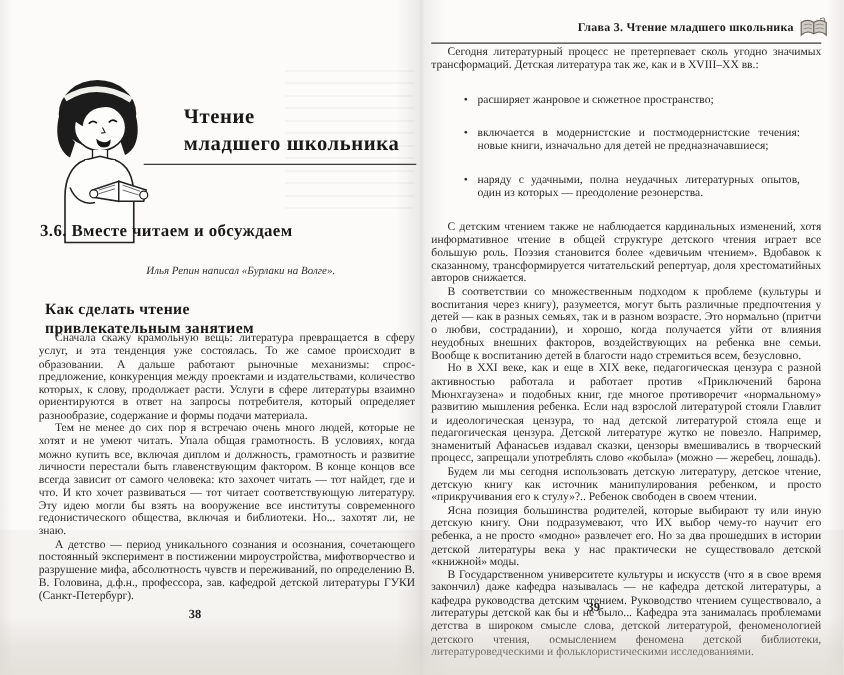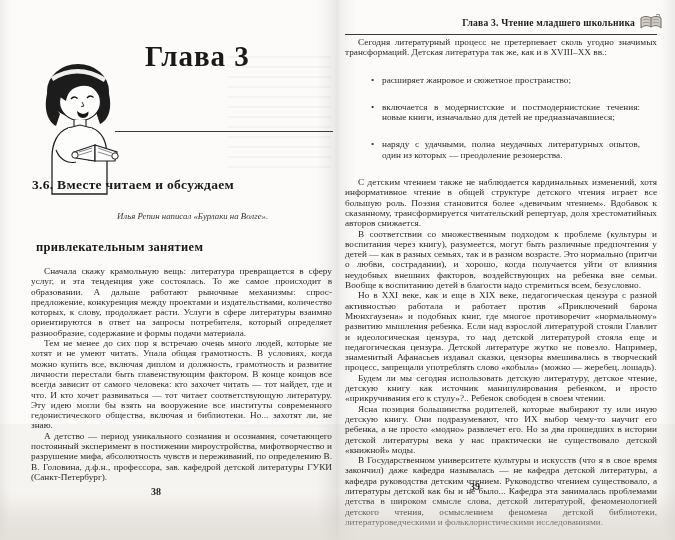--- a/index.html
+++ b/index.html
@@ -136,32 +136,36 @@
       <path d="M79,88 C76,96 70,100 62,100" stroke="#222" stroke-width="1.2" fill="none"></path>
 
       <path d="M48,92 L69,85 L69,101 L50,98 Z" fill="#fff" stroke="#222" stroke-width="1.2"></path>
       <path d="M69,85 L91,92 L89,101 L69,101 Z" fill="#fff" stroke="#222" stroke-width="1.2"></path>
       <path d="M53,92 L66,88 M53,95 L66,91 M72,88 L86,93 M72,92 L85,96" stroke="#555" stroke-width="0.7" fill="none"></path>
 
       <circle cx="49" cy="95" r="3.2" fill="#fdfdfc" stroke="#222" stroke-width="1"></circle>
       <circle cx="89" cy="96" r="3.2" fill="#fdfdfc" stroke="#222" stroke-width="1"></circle>
     </svg>
 
-    <div class="chapter-num">Глава 3</div>
-
+
+    <div class="chapter-title">
+      <div>Чтение</div>
+      <div>младшего школьника</div>
+    </div>
 
     <div class="title-rule"></div>
 
     <h2 class="section-heading">3.6. Вместе читаем и обсуждаем</h2>
 
     <div class="epigraph">
       <div>Илья Репин написал «Бурлаки на Волге».</div>
     </div>
 
     <h3 class="subheading">
+      <div>Как сделать чтение</div>
       <div>привлекательным занятием</div>
     </h3>
 
     <div class="body-text left-body">
       <p>Сначала скажу крамольную вещь: литература превращается в сферу услуг, и эта тенденция уже состоялась. То же самое происходит в образовании. А дальше работают рыночные механизмы: спрос-предложение, конкуренция между проектами и издательствами, количество которых, к слову, продолжает расти. Услуги в сфере литературы взаимно ориентируются в ответ на запросы потребителя, который определяет разнообразие, содержание и формы подачи материала.</p>
       <p>Тем не менее до сих пор я встречаю очень много людей, которые не хотят и не умеют читать. Упала общая грамотность. В условиях, когда можно купить все, включая диплом и должность, грамотность и развитие личности перестали быть главенствующим фактором. В конце концов все всегда зависит от самого человека: кто захочет читать — тот найдет, где и что. И кто хочет развиваться — тот читает соответствующую литературу. Эту идею могли бы взять на вооружение все институты современного гедонистического общества, включая и библиотеки. Но... захотят ли, не знаю.</p>
       <p>А детство — период уникального сознания и осознания, сочетающего постоянный эксперимент в постижении мироустройства, мифотворчество и разрушение мифа, абсолютность чувств и переживаний, по определению В. В. Головина, д.ф.н., профессора, зав. кафедрой детской литературы ГУКИ (Санкт-Петербург).</p>
     </div>
 
     <div class="pagenum">38</div>

